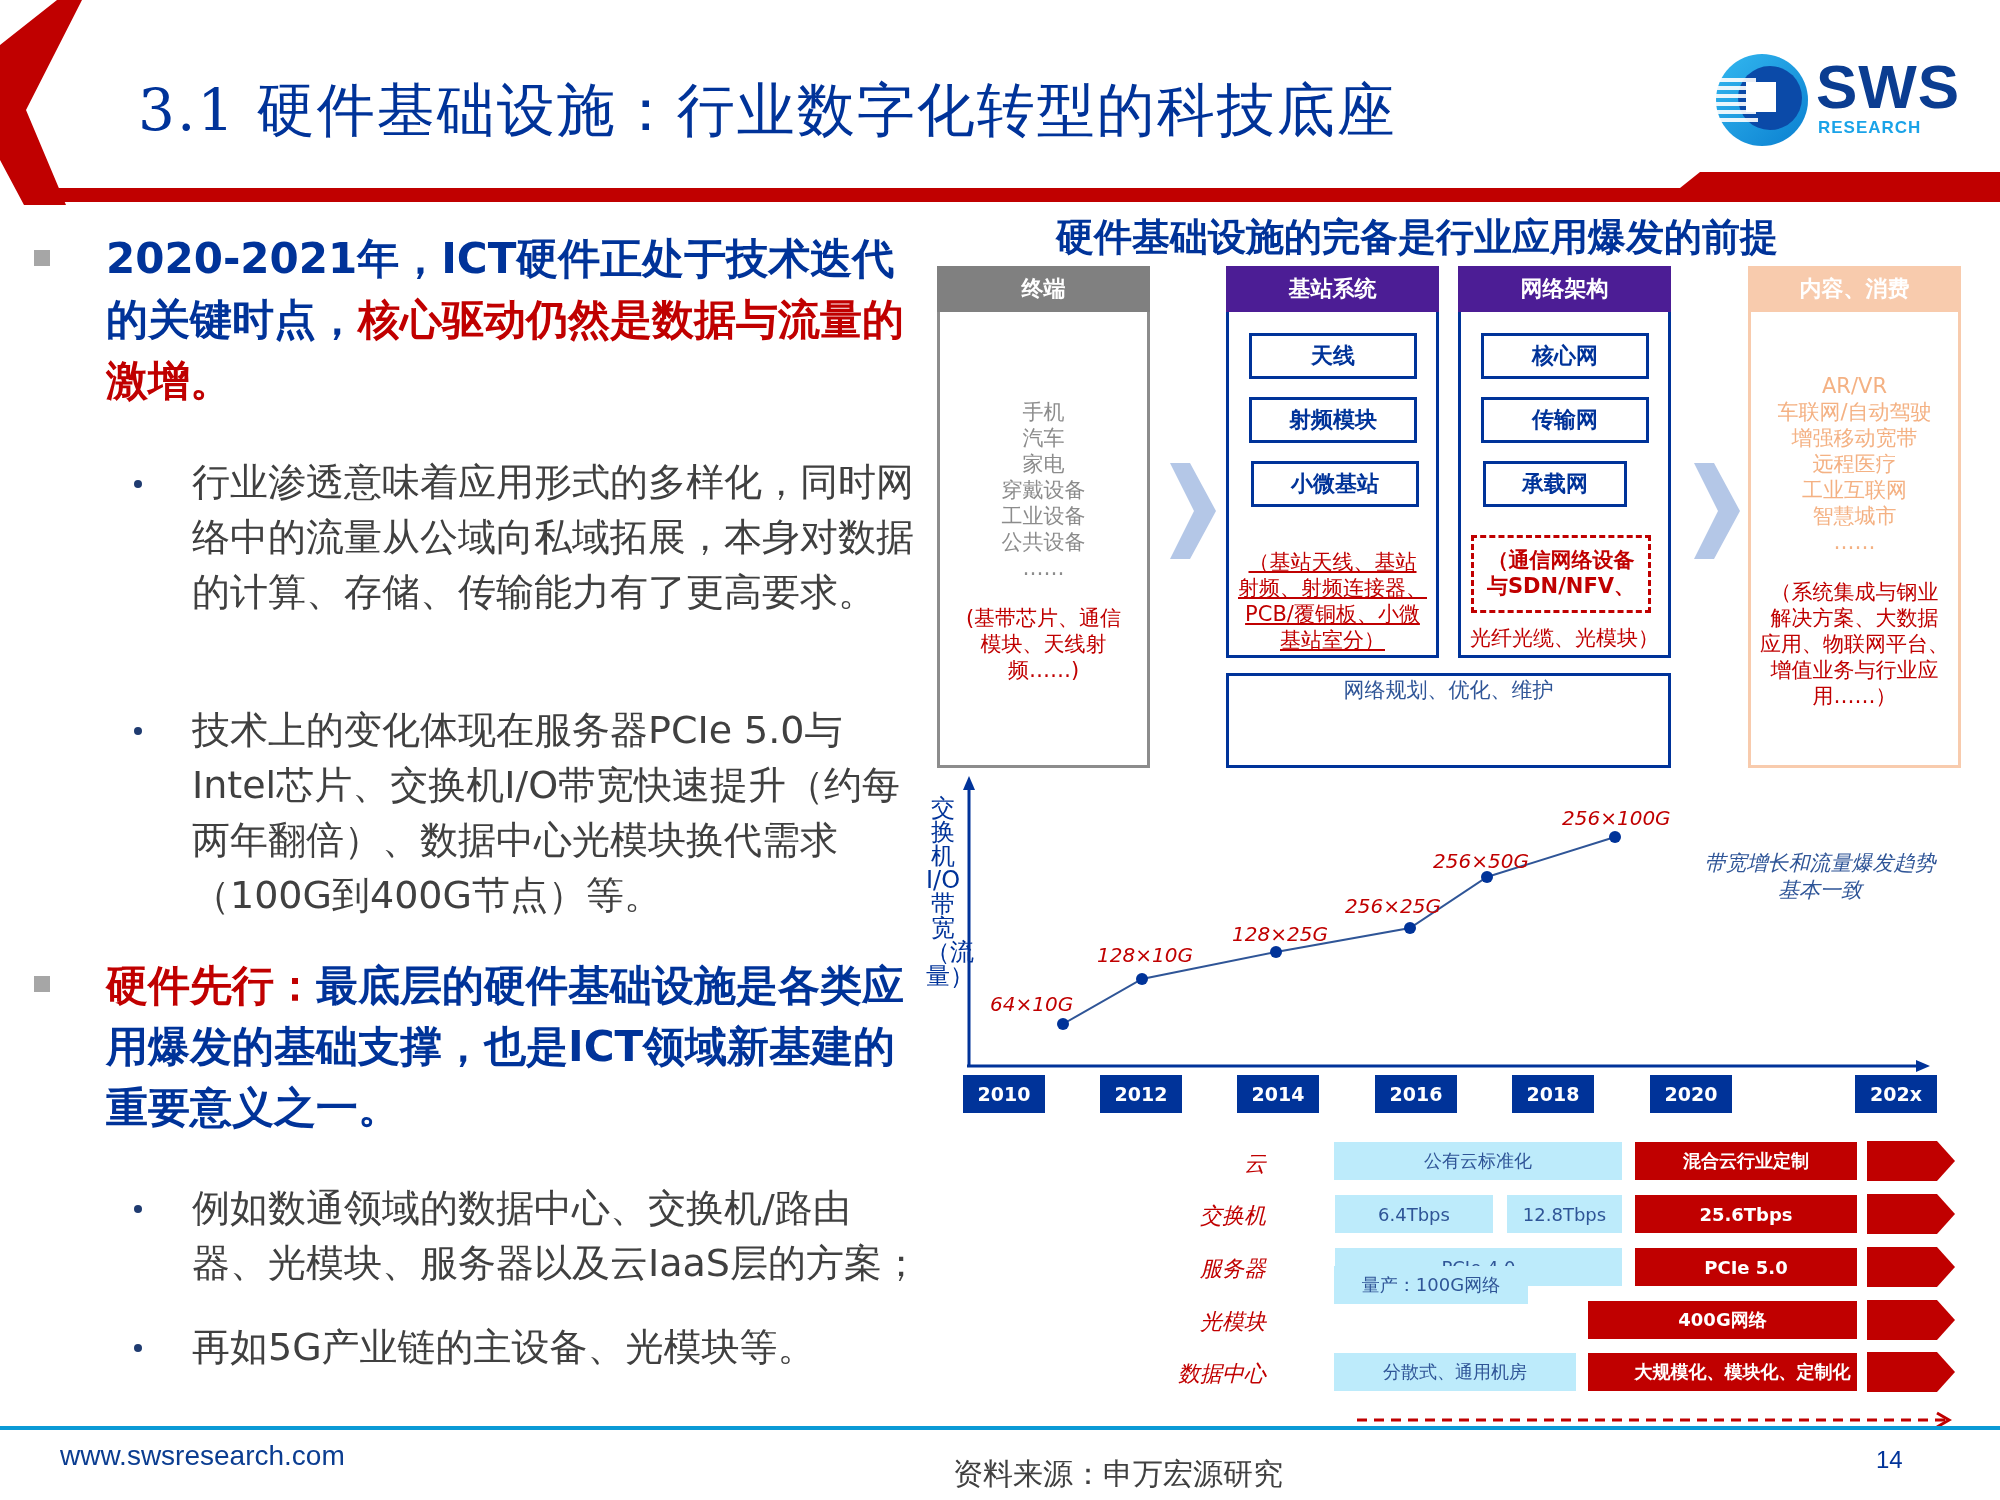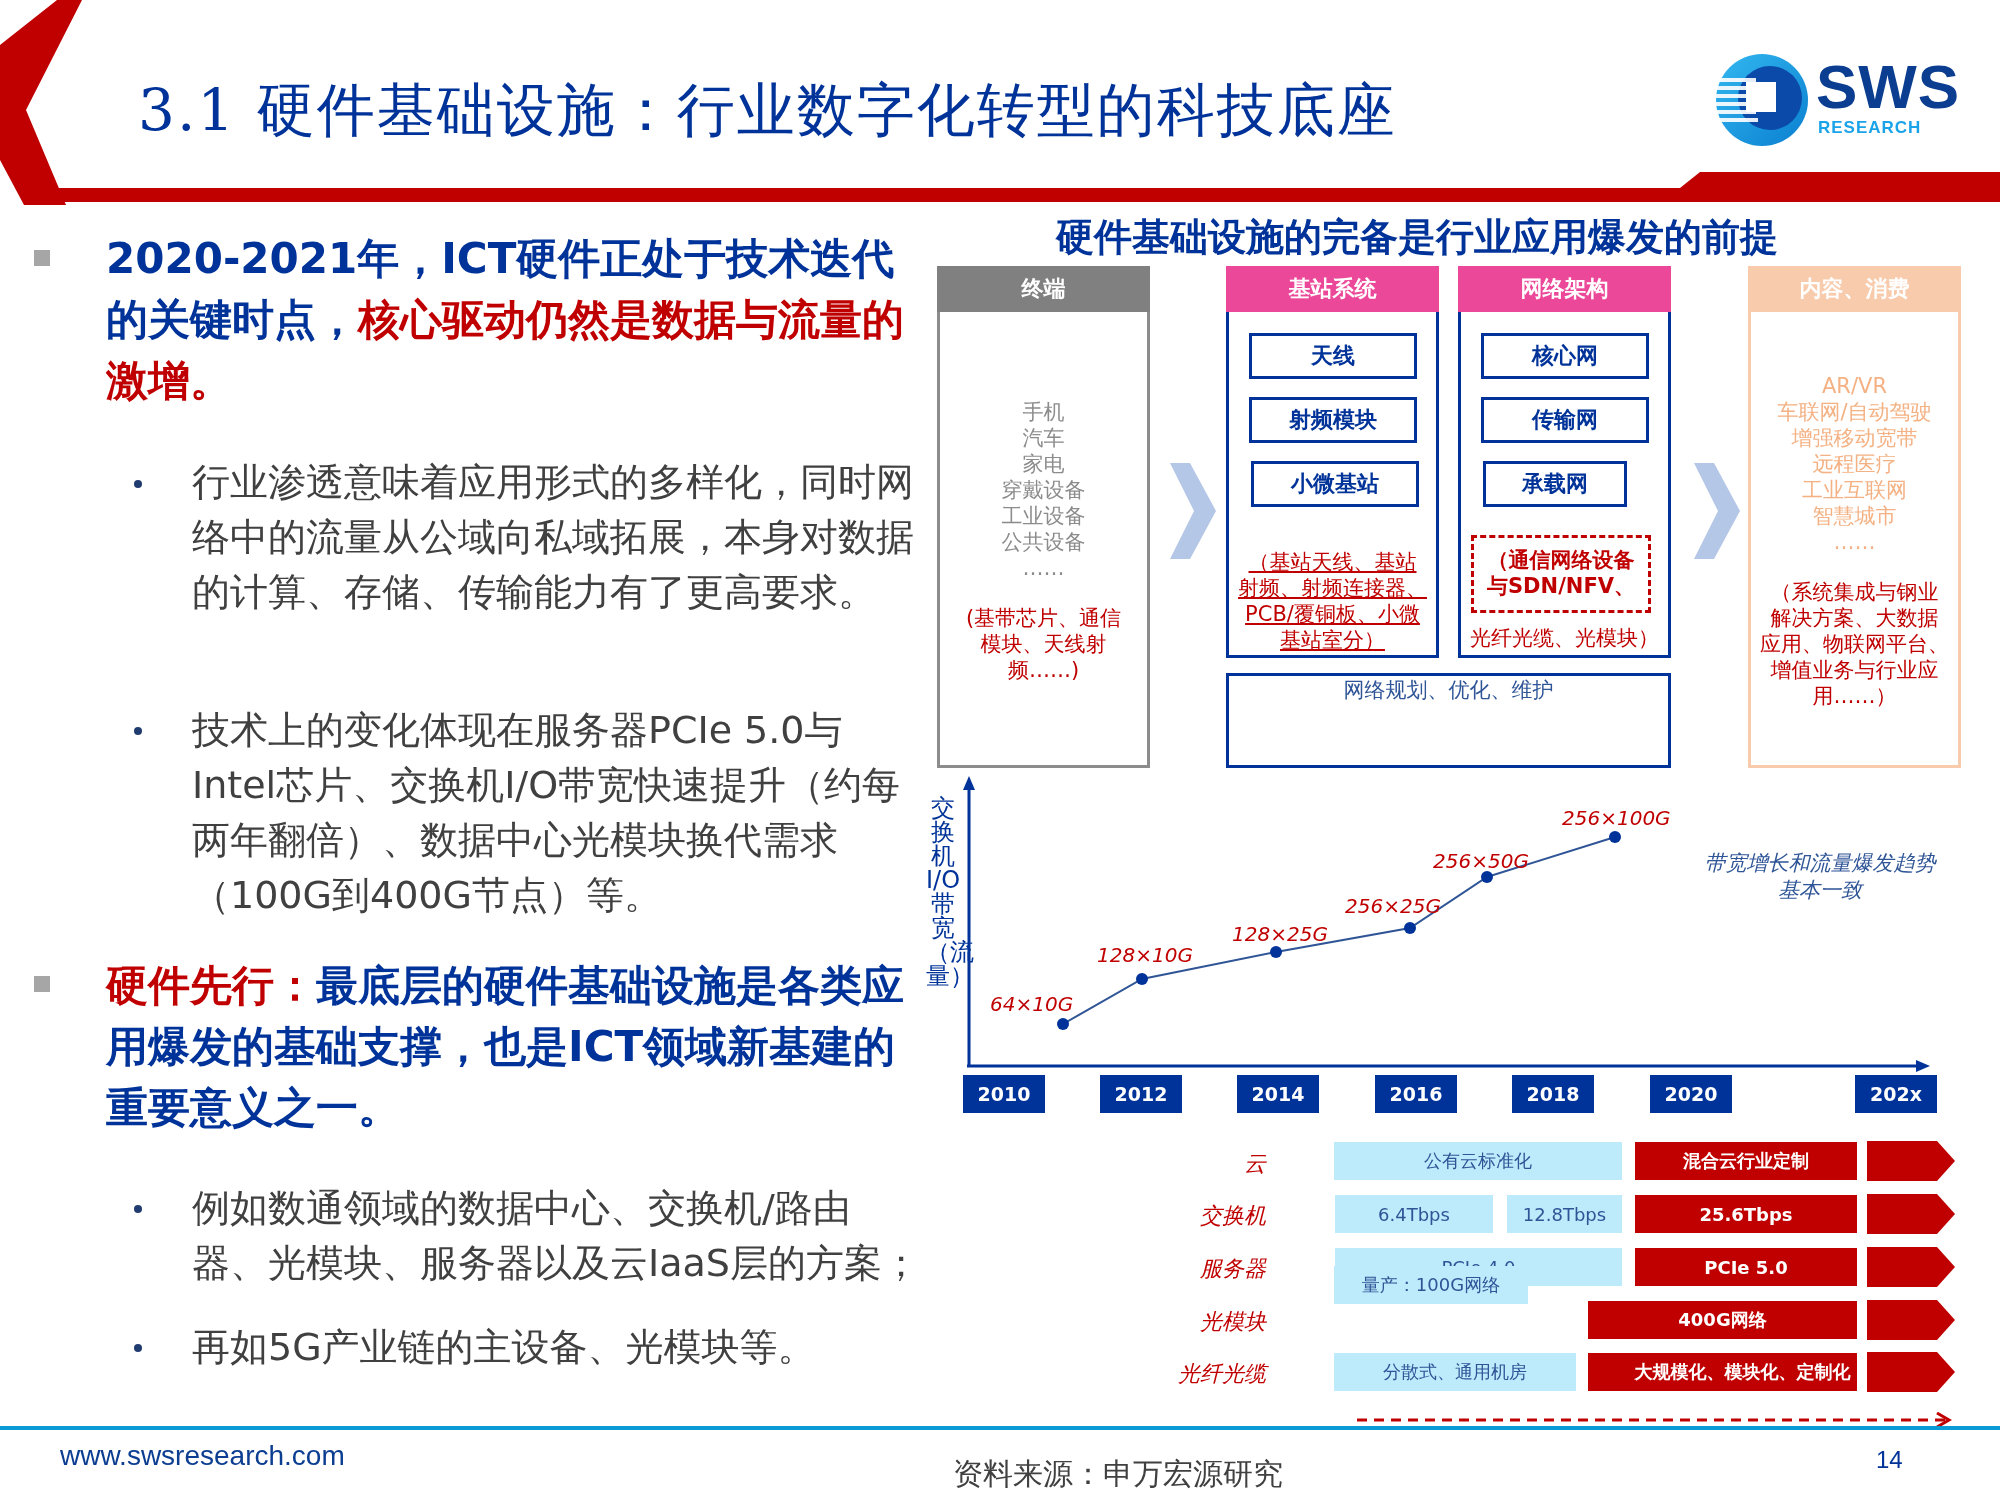--- a/index.html
+++ b/index.html
@@ -19,21 +19,21 @@
   
   .sq-bullet { position: absolute; width: 16px; height: 16px; background: #a6a6a6; }
   .h-text { position: absolute; left: 106px; width: 800px; font-weight: 700; font-size: 42px; line-height: 61px; color: #003399; }
   .h-text .red { color: #c00000; }
   .dot { position: absolute; width: 8px; height: 8px; border-radius: 50%; background: #1f3b70; }
   .b-text { position: absolute; left: 192px; width: 730px; font-size: 38px; line-height: 55px; color: #404040; }
 
   
   .diag-title { position: absolute; left: 1056px; top: 212px; font-weight: 700; font-size: 38px; color: #003399; white-space: nowrap; letter-spacing: 0px; }
   .col { position: absolute; border: 3px solid #003399; background: #fff; }
-  .col-hd { position: absolute; left: -3px; right: -3px; top: -3px; height: 46px; background: #ec4899; color: #fff;
+  .col-hd { position: absolute; left: -3px; right: -3px; top: -3px; height: 46px; background: #4c1d95; color: #fff;
     font-weight: 700; font-size: 22px; display: flex; align-items: center; justify-content: center; }
   .col.gray { border-color: #8c8c8c; padding-left: 27px; }
   .col.gray .col-hd { background: #808080; }
   .col.orange { border-color: #f8cbad; }
   .col.orange .col-hd { background: #f8cbad; }
   .inbox { position: absolute; border: 3px solid #003399; height: 46px; display: flex; align-items: center; justify-content: center;
     font-weight: 700; font-size: 22px; color: #003399; }
   .list-gray { position: absolute; text-align: center; font-size: 21px; line-height: 26px; color: #8c8c8c; white-space: pre-line; }
   .list-orange { position: absolute; text-align: center; font-size: 21px; line-height: 26px; color: #f4b183; white-space: pre-line; }
   .red-note { position: absolute; text-align: center; font-size: 21px; line-height: 26px; color: #c00000; white-space: pre-line; }
@@ -232,21 +232,21 @@
 <div class="rm-red" style="left:1635px; top:1195px; width:222px;">25.6Tbps</div>
 
 <div class="rm-label" style="left:1146px; top:1254px;">服务器</div>
 <div class="rm-light" style="left:1335px; top:1248px; width:287px;">PCIe 4.0</div>
 <div class="rm-red" style="left:1635px; top:1248px; width:222px;">PCIe 5.0</div>
 
 <div class="rm-label" style="left:1146px; top:1307px;">光模块</div>
 <div class="rm-light" style="left:1334px; top:1266px; width:194px;text-align:right;">量产：100G网络</div>
 <div class="rm-red" style="left:1588px; top:1301px; width:269px;">400G网络</div>
 
-<div class="rm-label" style="left:1146px; top:1359px;">光纤光缆</div>
+<div class="rm-label" style="left:1146px; top:1359px;">数据中心</div>
 <div class="rm-light" style="left:1334px; top:1353px; width:242px;">分散式、通用机房</div>
 <div class="rm-red" style="left:1588px; top:1353px; width:269px;padding-left:40px;">大规模化、模块化、定制化</div>
 
 <svg class="rm-arrow" style="left:1867px; top:1141px;" viewBox="0 0 88 40">
     <polygon points="0,0 70,0 88,20 70,40 0,40" fill="#c00000"></polygon>
   </svg>
 <svg class="rm-arrow" style="left:1867px; top:1194px;" viewBox="0 0 88 40">
     <polygon points="0,0 70,0 88,20 70,40 0,40" fill="#c00000"></polygon>
   </svg>
 <svg class="rm-arrow" style="left:1867px; top:1247px;" viewBox="0 0 88 40">

